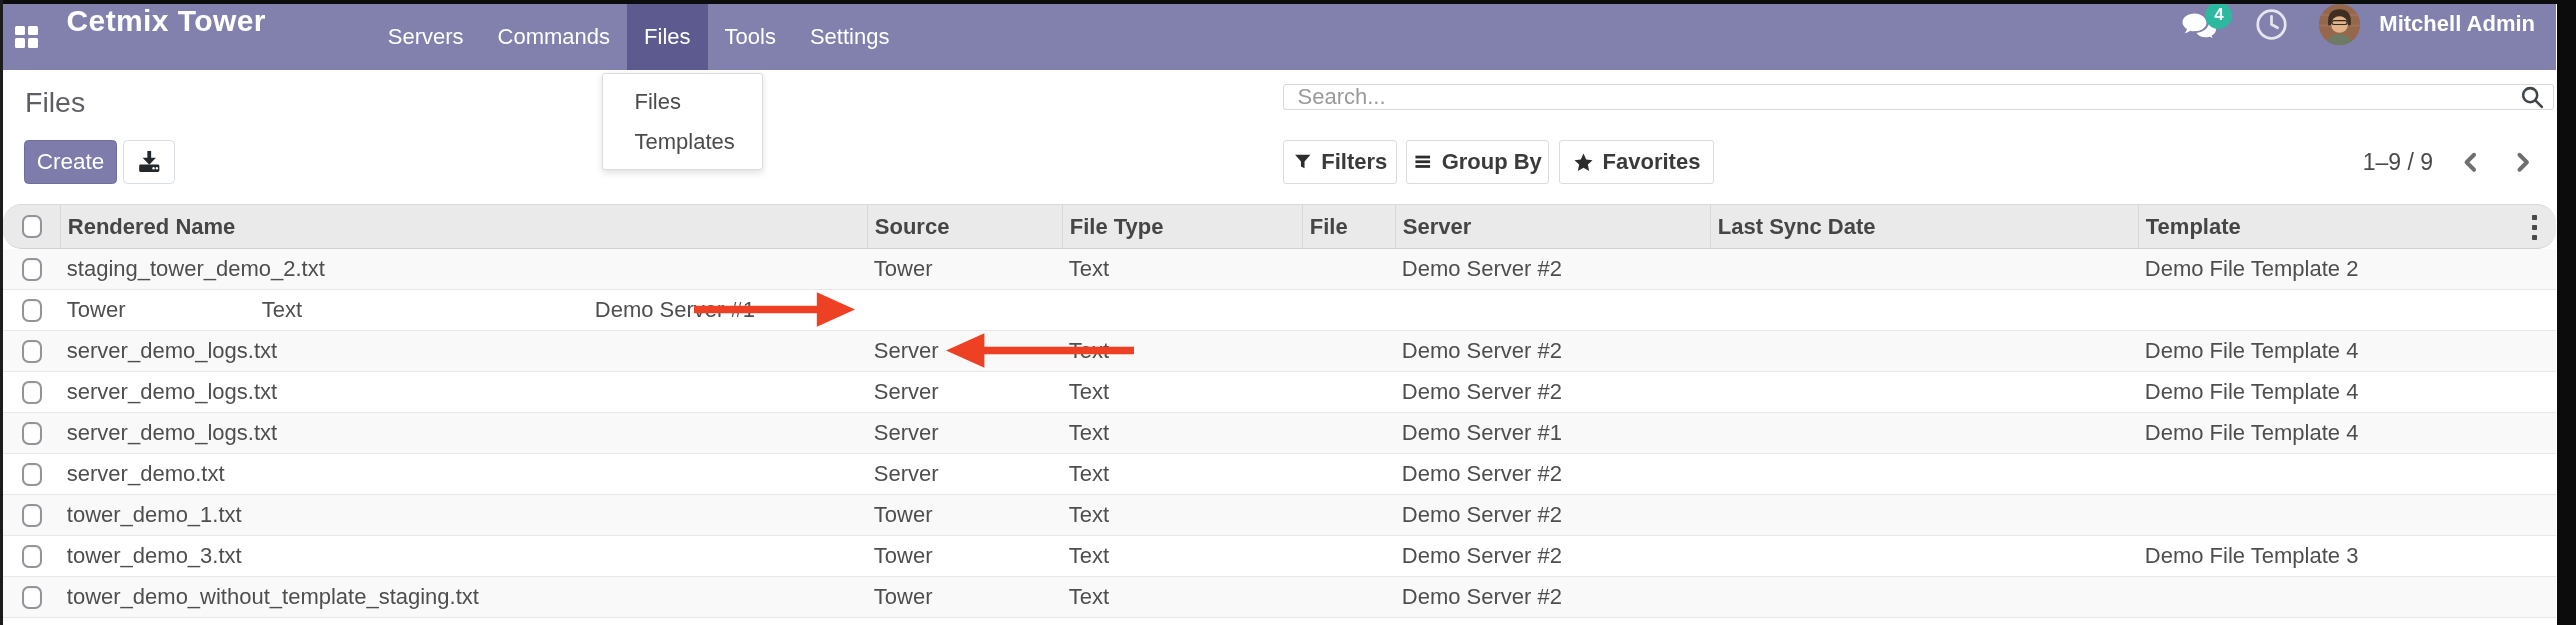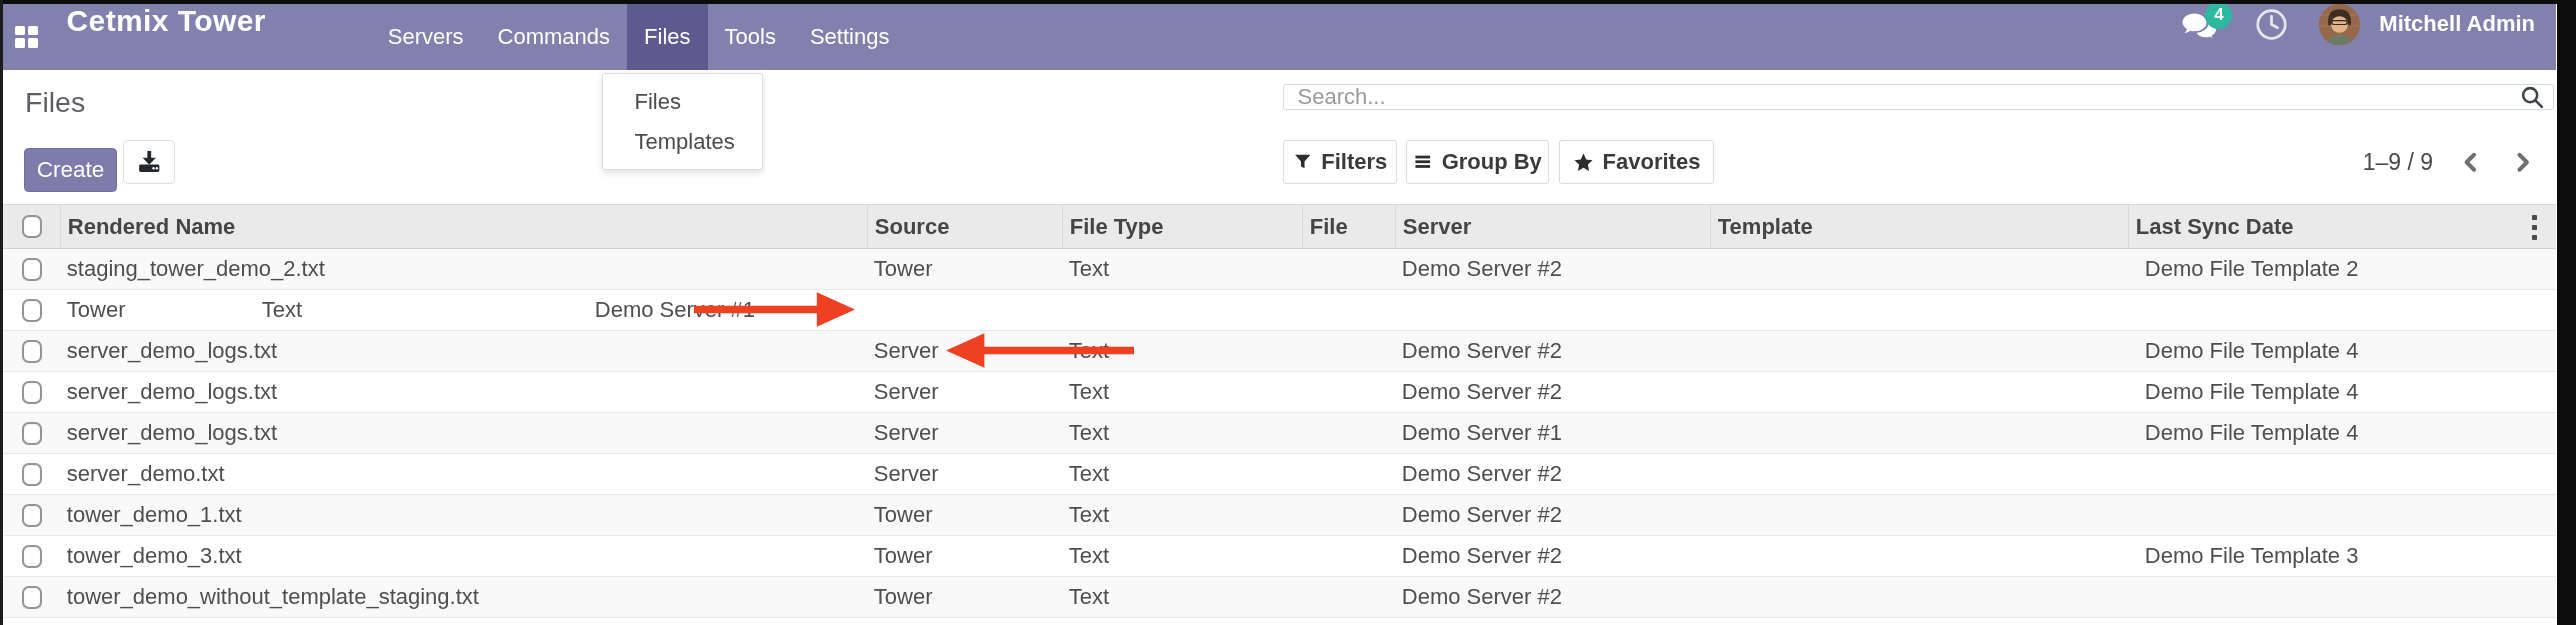--- a/index.html
+++ b/index.html
@@ -46,21 +46,21 @@
     border:0.8px solid #dcdcdc; border-radius:3px; box-shadow:0 2.3px 7.5px rgba(0,0,0,.12);
     padding:7.5px 0; z-index:30;
   }
   .dropdown-item { height:40px; display:flex; align-items:center; padding-left:31.5px; font-size:22px; color:#4b4b4b; cursor:pointer; }
 
   
   .page-title { position:absolute; left:25px; top:86px; font-size:28.5px; color:#5f5e64; }
   .btn-create {
     position:absolute; left:24px; top:140px; width:93px; height:44px;
     background:#7E7CAB; border:0.8px solid #6f6da0; border-radius:4.5px;
-    color:#ffffff; font-size:22.5px; display:flex; align-items:center; justify-content:center; cursor:pointer;margin-top:8px;
+    color:#ffffff; font-size:22.5px; display:flex; align-items:center; justify-content:center; cursor:pointer;
   }
   .btn-export {
     position:absolute; left:123px; top:140px; width:52px; height:44px;
     background:#ffffff; border:1.5px solid #d9dee2; border-radius:4.5px;
     display:flex; align-items:center; justify-content:center; cursor:pointer;
   }
   .search-box {
     position:absolute; left:1283px; top:84px; width:1271px; height:26px;
     border:1.5px solid #d8d8d8; border-radius:3px; background:#fff;
     display:flex; align-items:center;
@@ -80,21 +80,21 @@
   .btn-groupby  { left:1406px; width:143px; }
   .btn-favorites{ left:1559px; width:155px; }
   .pager { position:absolute; left:2280px; top:147px; width:255px; height:30px; display:flex; align-items:center; justify-content:flex-end; gap:25.5px; }
   .pager-text { font-size:23px; color:#4a4a4a; }
   .pager-btn { width:25.5px; height:25.5px; display:flex; align-items:center; justify-content:center; cursor:pointer; }
 
   
   .listview { position:absolute; left:3px; top:204px; width:2553px; z-index:10; }
   .thead {
     display:flex; height:45px; background:#eaeaea;
-    border-top:0.8px solid #d9d9d9; border-bottom:1.5px solid #cfd2d5;
+    border-top:0.8px solid #d9d9d9; border-bottom:1.5px solid #cfd2d5;border-radius:19px;
   }
   .th {
     display:flex; align-items:center; padding-left:6.8px;
     font-size:22px; font-weight:bold; color:#454545;
     border-left:1.5px solid #d8d8d8; cursor:pointer; overflow:hidden; white-space:nowrap;
   }
   .th.col-check { border-left:none; justify-content:center; padding-left:0; }
   .trow { display:flex; height:41px; border-bottom:1.5px solid #e6e9eb; background:#fff; cursor:pointer; }
   .trow:nth-child(odd) { background:#f9f9f9; }
   .cell { display:flex; align-items:center; padding-left:6.8px; font-size:22px; color:#4e4e4e; overflow:hidden; white-space:nowrap; }
@@ -243,22 +243,22 @@
 <div class="listview">
   <div class="thead">
     <div class="th col-check">
         <span class="cb"></span>
       </div>
     <div class="th col-rendered_name">Rendered Name</div>
     <div class="th col-source">Source</div>
     <div class="th col-file_type">File Type</div>
     <div class="th col-file">File</div>
     <div class="th col-server">Server</div>
+    <div class="th col-last_sync_date">Last Sync Date</div>
     <div class="th col-template">Template</div>
-    <div class="th col-last_sync_date">Last Sync Date</div>
     <div class="kebab">
         <span></span>
         <span></span>
         <span></span>
       </div>
   </div>
   <div class="tbody">
       <div class="trow">
         <div class="cell col-check">
           <span class="cb"></span>

